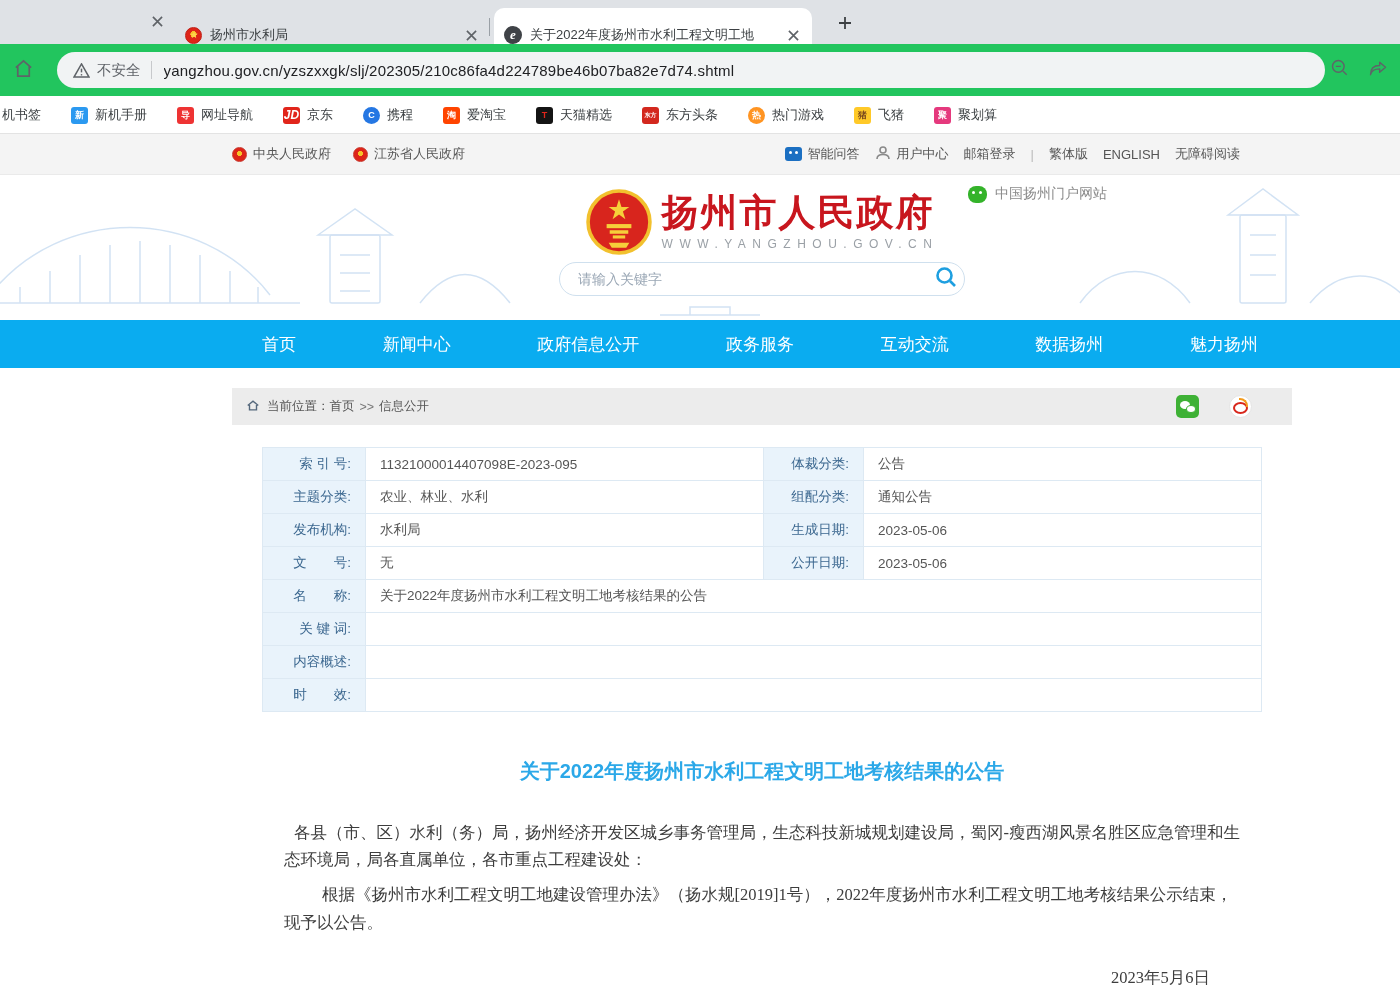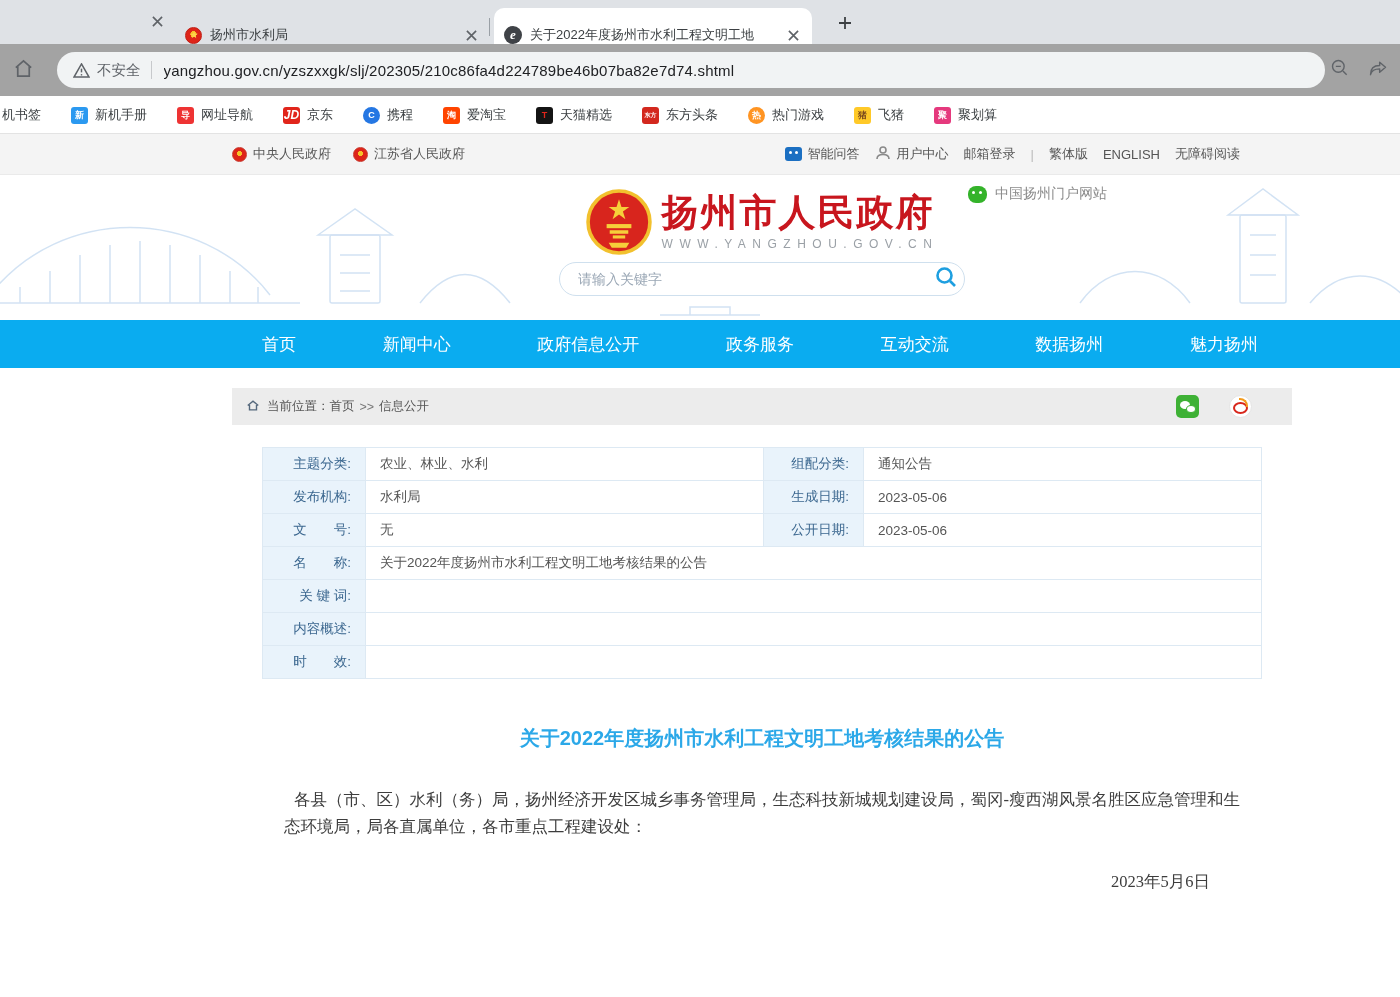--- a/index.html
+++ b/index.html
@@ -17,21 +17,21 @@
   .tab.active { position:absolute; left:494px; width:318px; background:#fff; border-radius:10px 10px 0 0; height:36px; }
   .tab .title { flex:1; white-space:nowrap; overflow:hidden; margin:0 8px; }
   .favicon-emblem { width:17px; height:17px; border-radius:50%; background:radial-gradient(circle at 50% 42%, #f6c229 0 26%, #de2418 28% 100%); border:1px solid #c01d14; position:relative; flex:none; }
   .favicon-emblem::before { content:""; position:absolute; left:4px; top:3px; width:8px; height:8px;
       background:#ffd34d; clip-path:polygon(50% 0,61% 35%,98% 35%,68% 57%,79% 91%,50% 70%,21% 91%,32% 57%,2% 35%,39% 35%); }
   .favicon-e { width:18px; height:18px; border-radius:50%; background:#3f4247; color:#fff; display:flex; align-items:center; justify-content:center;
       font:italic bold 13px "Liberation Serif",serif; flex:none; }
   .newtab-btn { position:absolute; left:833px; top:11px; width:24px; height:24px; display:flex; align-items:center; justify-content:center; }
   .newtab-btn svg { width:14px; height:14px; stroke:#3c4043; stroke-width:1.8; }
 
-  .toolbar { height:52px; background:#a3a3a3; display:flex; align-items:center; padding:0 12px; }
+  .toolbar { height:52px; background:#22c55e; display:flex; align-items:center; padding:0 12px; }
   .home-btn svg { width:23px; height:23px; stroke:#5f6368; stroke-width:1.8; fill:none; }
   .omnibox { margin-left:22px; width:1268px; height:36px; background:#f1f3f4; border-radius:18px; display:flex; align-items:center; padding:0 16px; }
   .warn-tri { width:17px; height:15px; position:relative; flex:none; }
   .warn-tri svg { width:17px; height:15px; }
   .sec-label { font-size:14.5px; color:#5f6368; margin:0 10px 0 7px; }
   .omni-div { width:1px; height:18px; background:#c7c9cc; margin-right:12px; }
   .url-text { font-size:15px; color:#202124; letter-spacing:.2px; white-space:nowrap; overflow:hidden; }
   .toolbar-right { margin-left:auto; display:flex; align-items:center; gap:18px; padding-right:0; }
   .toolbar-right svg { width:20px; height:20px; stroke:#5f6368; stroke-width:1.7; fill:none; }
 
@@ -337,20 +337,26 @@
     <span class="crumb-link">信息公开</span>
     <div class="share-icons">
       <span class="wechat-sq"></span>
       <span class="weibo-c"></span>
     </div>
   </div>
 
   <div class="card">
     <table class="meta">
       <tbody>
+          <tr>
+        <td class="lbl">索 引 号:</td>
+        <td class="val">11321000014407098E-2023-095</td>
+        <td class="lbl lbl2">体裁分类:</td>
+        <td class="val">公告</td>
+      </tr>
       <tr>
         <td class="lbl">主题分类:</td>
         <td class="val">农业、林业、水利</td>
         <td class="lbl lbl2">组配分类:</td>
         <td class="val">通知公告</td>
       </tr>
       <tr>
         <td class="lbl">发布机构:</td>
         <td class="val">水利局</td>
         <td class="lbl lbl2">生成日期:</td>
@@ -377,17 +383,18 @@
       <tr>
         <td class="lbl">时　　效:</td>
         <td class="val" colspan="3"></td>
       </tr>
     </tbody>
       </table>
 
     <div class="art-title">关于2022年度扬州市水利工程文明工地考核结果的公告</div>
     <div class="article">
       <p class="p1">各县（市、区）水利（务）局，扬州经济开发区城乡事务管理局，生态科技新城规划建设局，蜀冈-瘦西湖风景名胜区应急管理和生态环境局，局各直属单位，各市重点工程建设处：</p>
+      <p class="p2">根据《扬州市水利工程文明工地建设管理办法》（扬水规[2019]1号），2022年度扬州市水利工程文明工地考核结果公示结束，现予以公告。</p>
       <div class="art-date">2023年5月6日</div>
 
     </div>
   </div>
 </div>
 
 </body></html>

